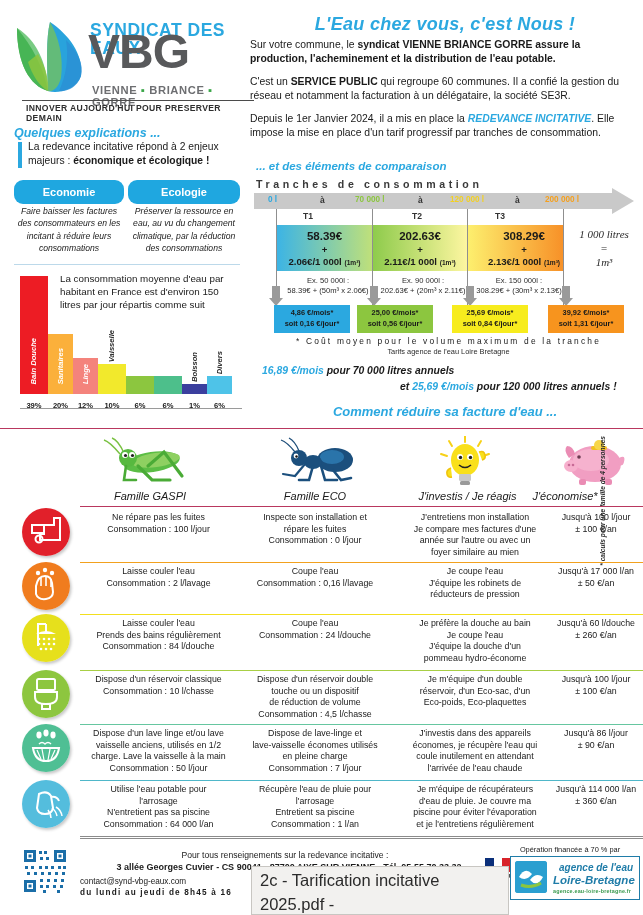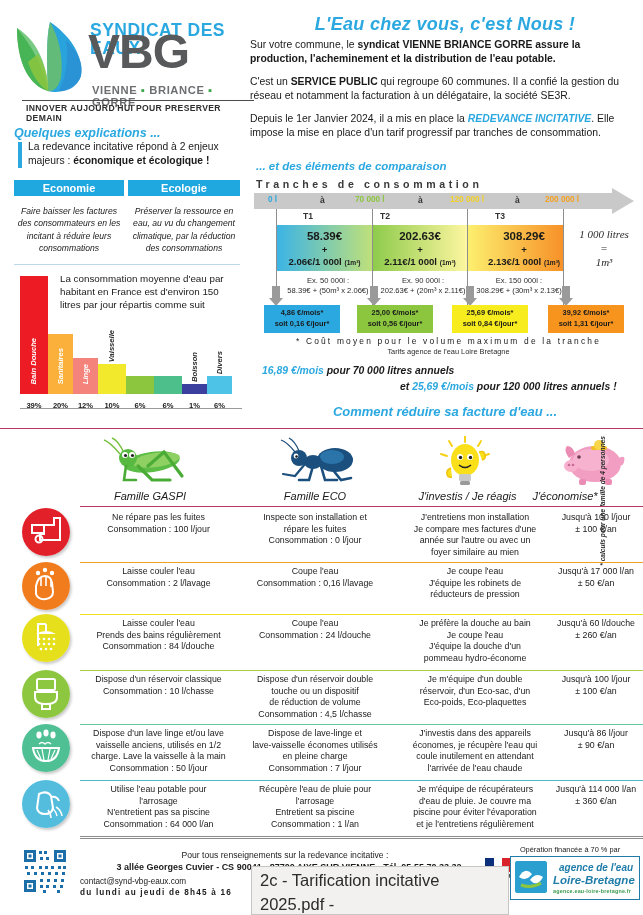--- a/index.html
+++ b/index.html
@@ -32,23 +32,23 @@
            font-weight:bold;color:#2ba8e0;}
 
   
   .expl-title{position:absolute;left:14px;top:126px;font-size:12.5px;font-style:italic;
               font-weight:bold;color:#2ba8e0;}
   .expl-bar{position:absolute;left:18px;top:142px;width:4px;height:26px;background:#2ba8e0;}
   .expl-txt{position:absolute;left:28px;top:140px;width:212px;font-size:10.3px;
             line-height:1.32;}
   .expl-txt b{font-weight:bold;}
 
-  .ee-head{position:absolute;top:180px;height:16px;background:#1fa7e0;color:#fff;
+  .ee-head{position:absolute;top:180px;height:24px;background:#1fa7e0;color:#fff;
            font-size:11px;font-weight:bold;display:flex;align-items:center;
-           justify-content:center;}
+           justify-content:center;border-radius:9px;}
   .ee-head.l{left:14px;width:110px;}
   .ee-head.r{left:128px;width:112px;}
   .ee-body{position:absolute;top:205px;font-size:8.6px;font-style:italic;
            text-align:center;line-height:1.45;color:#1a1a1a;}
   .ee-body.l{left:14px;width:110px;}
   .ee-body.r{left:128px;width:112px;}
   .hr-light{position:absolute;left:14px;top:264px;width:226px;height:1px;background:#bcd9ea;}
 
   .avg-txt{position:absolute;left:60px;top:272px;width:180px;font-size:9.8px;line-height:1.35;}
 
@@ -248,21 +248,21 @@
       <div class="tk" style="left: 268px; color: rgb(43, 168, 224); background: transparent;">0 l</div>
       <div class="tk" style="left: 320px; color: rgb(51, 51, 51); font-size: 8.5px;">à</div>
       <div class="tk" style="left: 355px; color: rgb(140, 198, 63); background: transparent;">70 000 l</div>
       <div class="tk" style="left: 418px; color: rgb(51, 51, 51); font-size: 8.5px;">à</div>
       <div class="tk" style="left: 450px; color: rgb(242, 208, 36); background: transparent;">120 000 l</div>
       <div class="tk" style="left: 515px; color: rgb(51, 51, 51); font-size: 8.5px;">à</div>
       <div class="tk" style="left: 545px; color: rgb(245, 160, 30); background: transparent;">200 000 l</div>
     </div>
 
   <div class="tlbl" style="left:303px">T1</div>
-  <div class="tlbl" style="left:380px">T2</div>
+  <div class="tlbl" style="left:412px">T2</div>
   <div class="tlbl" style="left:495px">T3</div>
 
   <div class="vline" style="left:276px;top:209px;height:96px;"></div>
   <div class="vline" style="left:372px;top:209px;height:96px;"></div>
   <div class="vline" style="left:467px;top:209px;height:96px;"></div>
   <div class="vline" style="left:563px;top:209px;height:96px;"></div>
 
   <div class="grad-box g1" style="left:277px;width:95px;">
     <div class="big">58.39€</div>
     <div>+</div>
@@ -302,21 +302,21 @@
       <div class="dart" style="left: 272px; top: 286px; height: 12px;"></div>
       <div class="dart-head" style="left: 269px; top: 298px;"></div>
       <div class="dart" style="left: 370px; top: 286px; height: 12px;"></div>
       <div class="dart-head" style="left: 367px; top: 298px;"></div>
       <div class="dart" style="left: 466px; top: 286px; height: 12px;"></div>
       <div class="dart-head" style="left: 463px; top: 298px;"></div>
       <div class="dart" style="left: 562px; top: 286px; height: 12px;"></div>
       <div class="dart-head" style="left: 559px; top: 298px;"></div>
     </div>
 
-  <div class="cbox cb1" style="left:264px;">
+  <div class="cbox cb1" style="left:274px;">
     <div>4,86 €/mois*</div>
     <div>soit 0,16 €/jour*</div>
   </div>
   <div class="cbox cb2" style="left:357px;">
     <div>25,00 €/mois*</div>
     <div>soit 0,56 €/jour*</div>
   </div>
   <div class="cbox cb3" style="left:452px;">
     <div>25,69 €/mois*</div>
     <div>soit 0,84 €/jour*</div>

